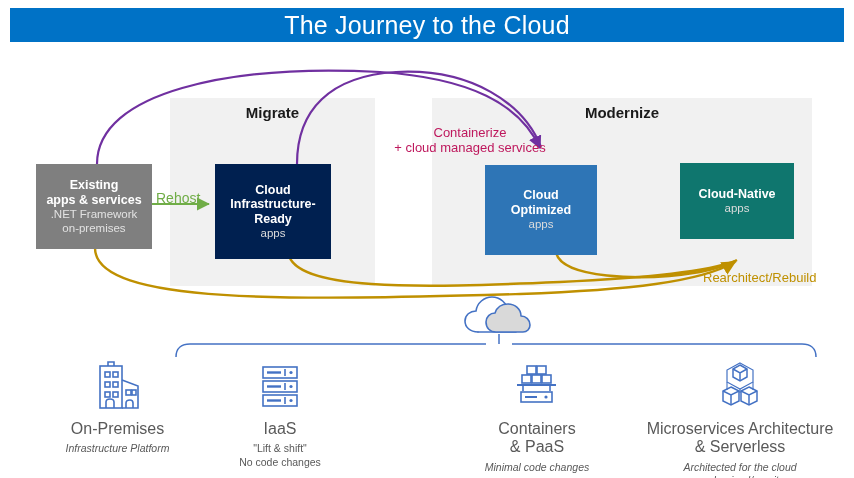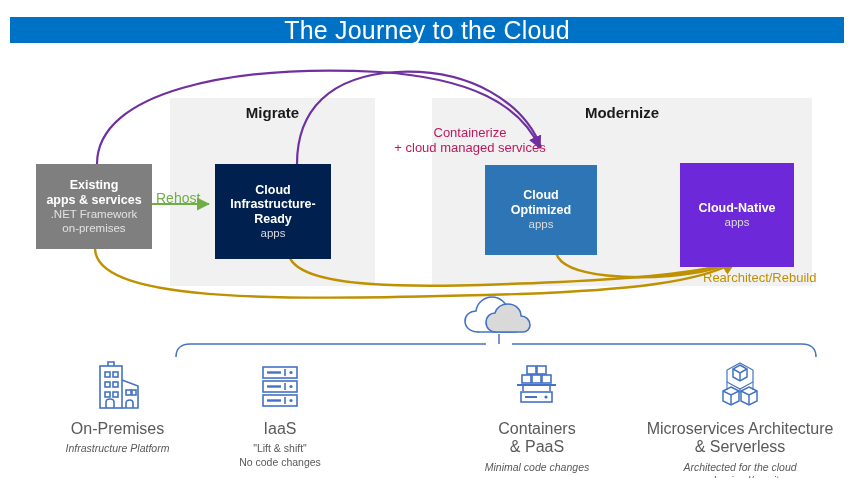--- a/index.html
+++ b/index.html
@@ -13,23 +13,23 @@
     position: relative;
     overflow: hidden;
     font-family: "Liberation Sans", sans-serif;
     color: #404040;
   }
 
   
   #title-bar {
     position: absolute;
     left: 10px;
-    top: 17px;
+    top: 8px;
     width: 834px;
-    height: 26px;
+    height: 34px;
     background: #0072c6;
     display: flex;
     align-items: center;
     justify-content: center;
   }
   #title-bar .title-text {
     color: #ffffff;
     font-size: 25px;
     font-weight: 400;
     letter-spacing: 0.2px;
@@ -213,21 +213,21 @@
 Ready</div>
     <div class="bx-sub">apps</div>
   </div>
 
   <div class="stage-box blue" style="left:485px; top:165px; width:112px; height:90px; background:#2e75b6;">
     <div class="bx-title">Cloud
 Optimized</div>
     <div class="bx-sub">apps</div>
   </div>
 
-  <div class="stage-box cyan" style="left:680px; top:163px; width:114px; height:104px; background:#6d28d9;">
+  <div class="stage-box cyan" style="left:680px; top:163px; width:114px; height:76px; background:#0f766e;">
     <div class="bx-title">Cloud-Native</div>
     <div class="bx-sub">apps</div>
   </div>
 
   <div class="arrow-label lbl-rehost" style="left:156px; top:190px; width:60px; text-align:left;">Rehost</div>
 
   <div class="arrow-label lbl-containerize" style="left:380px; top:125px; width:180px;">Containerize
 + cloud managed services</div>
 
   <div class="arrow-label lbl-rearchitect" style="left:680px; top:270px; width:150px;margin-left:23px;">Rearchitect/Rebuild</div>

